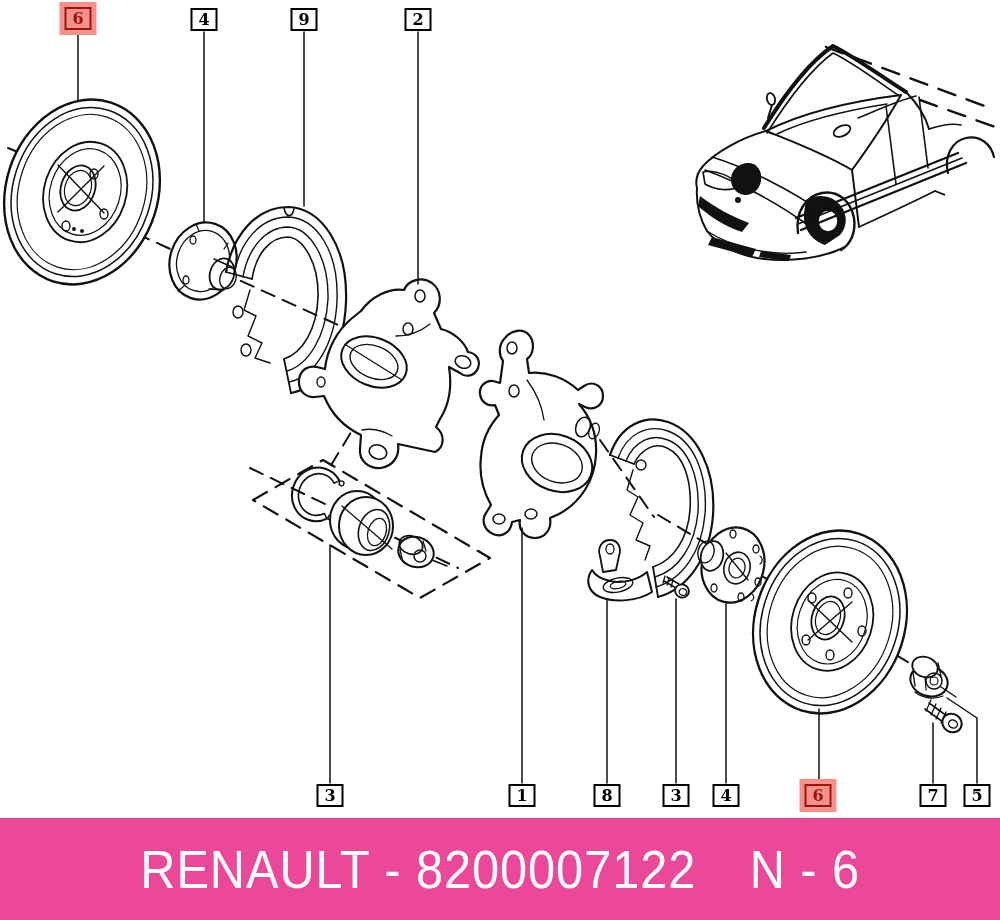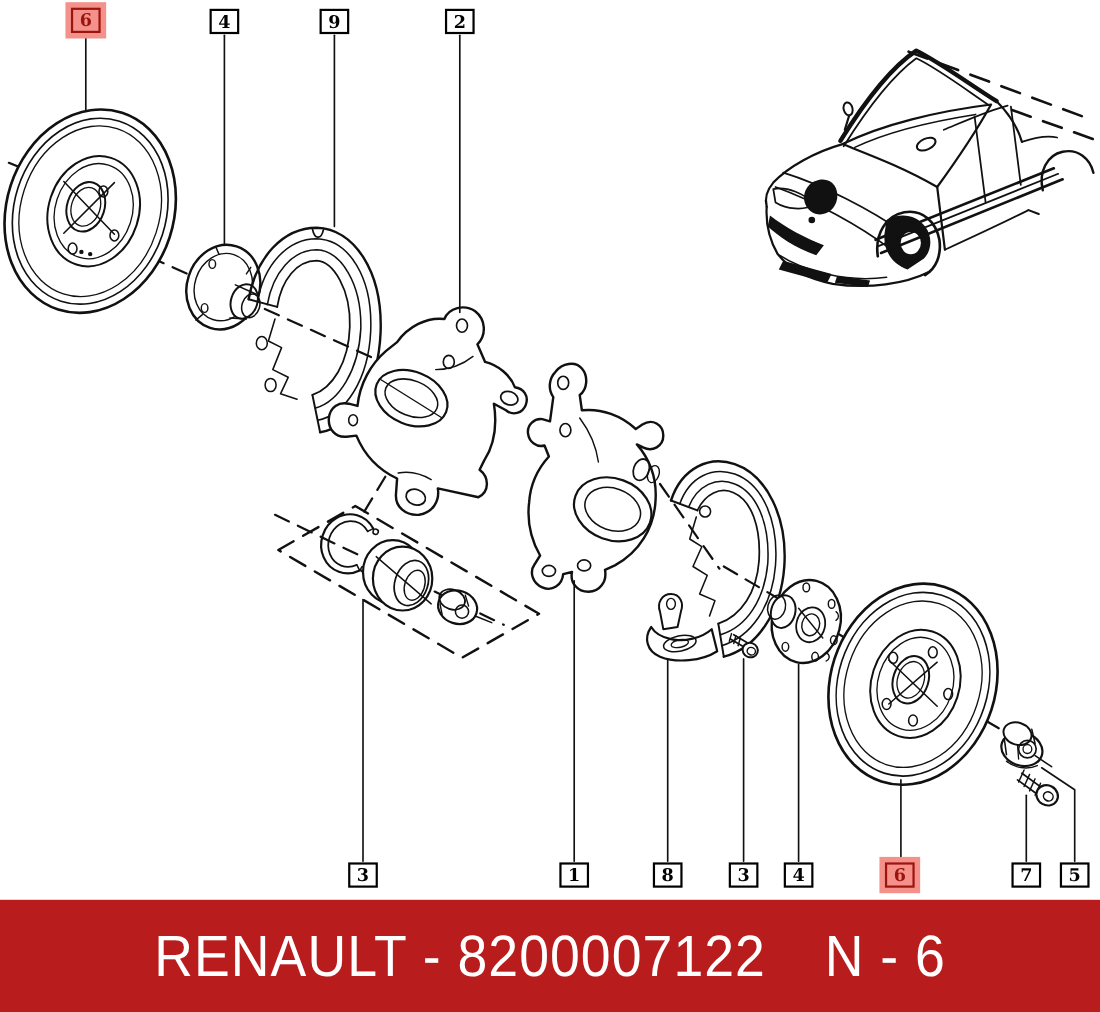--- a/index.html
+++ b/index.html
@@ -5,21 +5,21 @@
   html,body{margin:0;padding:0;background:#fff;}
   #stage{position:relative;width:1000px;height:920px;background:#ffffff;overflow:hidden;
          font-family:"Liberation Sans",sans-serif;}
   #art{position:absolute;left:0;top:0;}
   .callout{position:absolute;transform:translate(-50%,0);display:flex;align-items:center;justify-content:center;}
   .callout .box{min-width:19px;height:18px;padding:1px 2px 0 2px;border:2px solid #000;background:#fff;
      display:flex;align-items:center;justify-content:center;
      font-family:"DejaVu Serif",serif;font-weight:700;font-size:16px;line-height:1;color:#000;}
   .callout.hl{background:#f4918a;padding:5px;}
   .callout.hl .box{background:transparent;border-color:#9b150f;color:#9b150f;}
-  #footer{position:absolute;left:0;top:818px;width:1000px;height:102px;background:#b91c1c;
+  #footer{position:absolute;left:0;top:818px;width:1000px;height:102px;background:#ec4899;
           display:flex;align-items:center;justify-content:center;}
   #footer .ftext{color:#ffffff;font-size:53px;letter-spacing:1px;white-space:pre;
           transform:scaleX(0.92);transform-origin:center;display:flex;}
   #footer .gap{display:inline-block;width:58px;}
 </style>
 </head>
 <body>
 
 <div id="stage">
 

